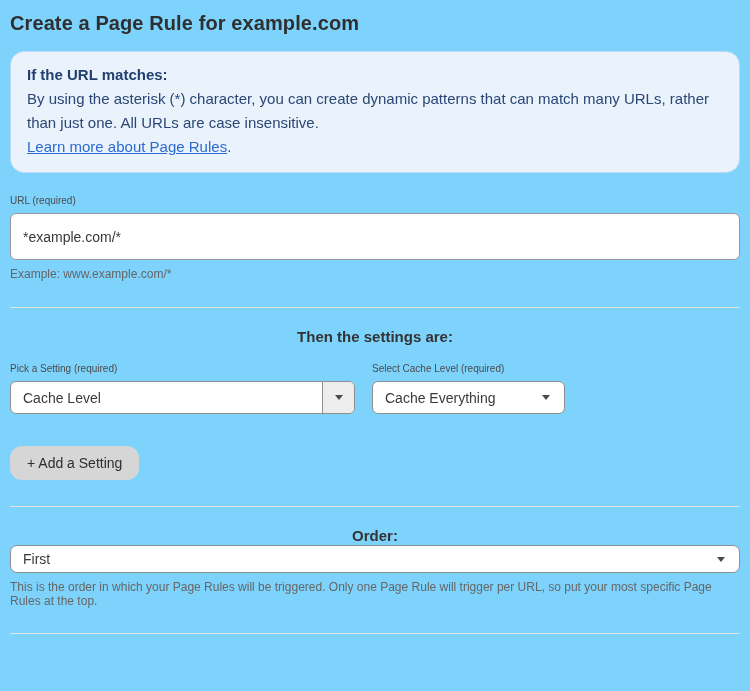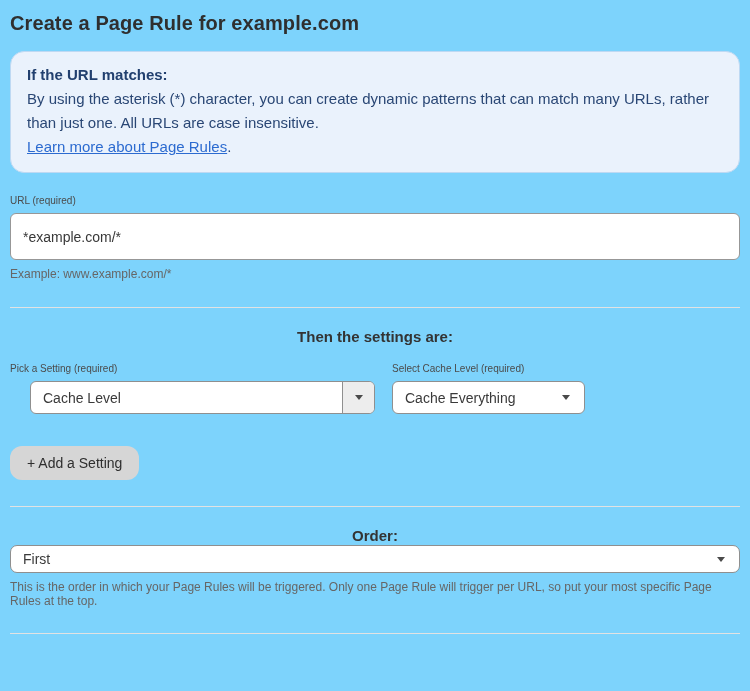--- a/index.html
+++ b/index.html
@@ -113,21 +113,21 @@
   }
   .caret {
     width: 0; height: 0;
     border-left: 4.5px solid transparent;
     border-right: 4.5px solid transparent;
     border-top: 5.5px solid #4a4a4a;
   }
   .caret-inline {
     margin-right: 14px;
   }
-  .setting-select { width: 345px; margin-left: 20px; }
+  .setting-select { width: 345px; }
   .cache-select { width: 193px; }
   .order-select { width: 730px; height: 28px; border-radius: 7px; margin-top: 1px; }
   
   .btn {
     display: inline-block;
     border: none;
     border-radius: 12px;
     font-size: 14px;
     font-family: "Liberation Sans", "DejaVu Sans", sans-serif;
     cursor: pointer;

